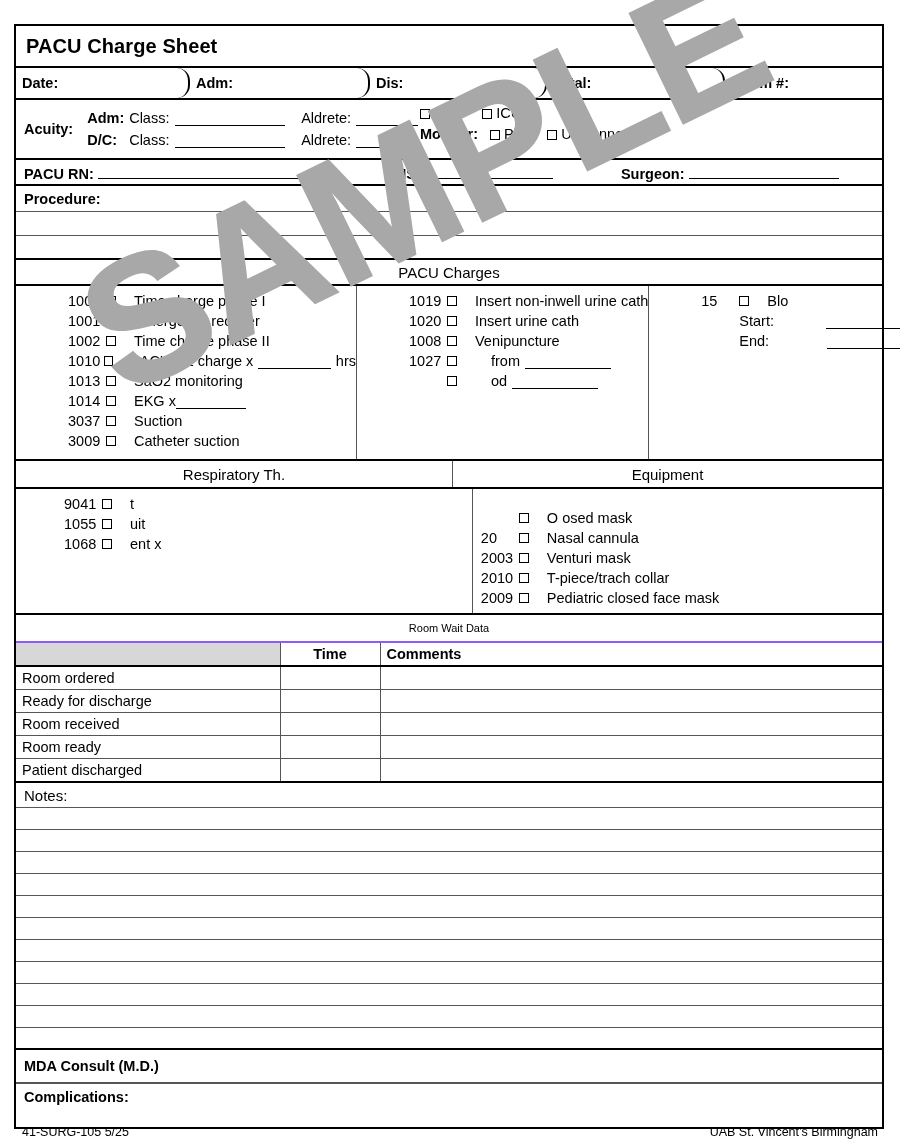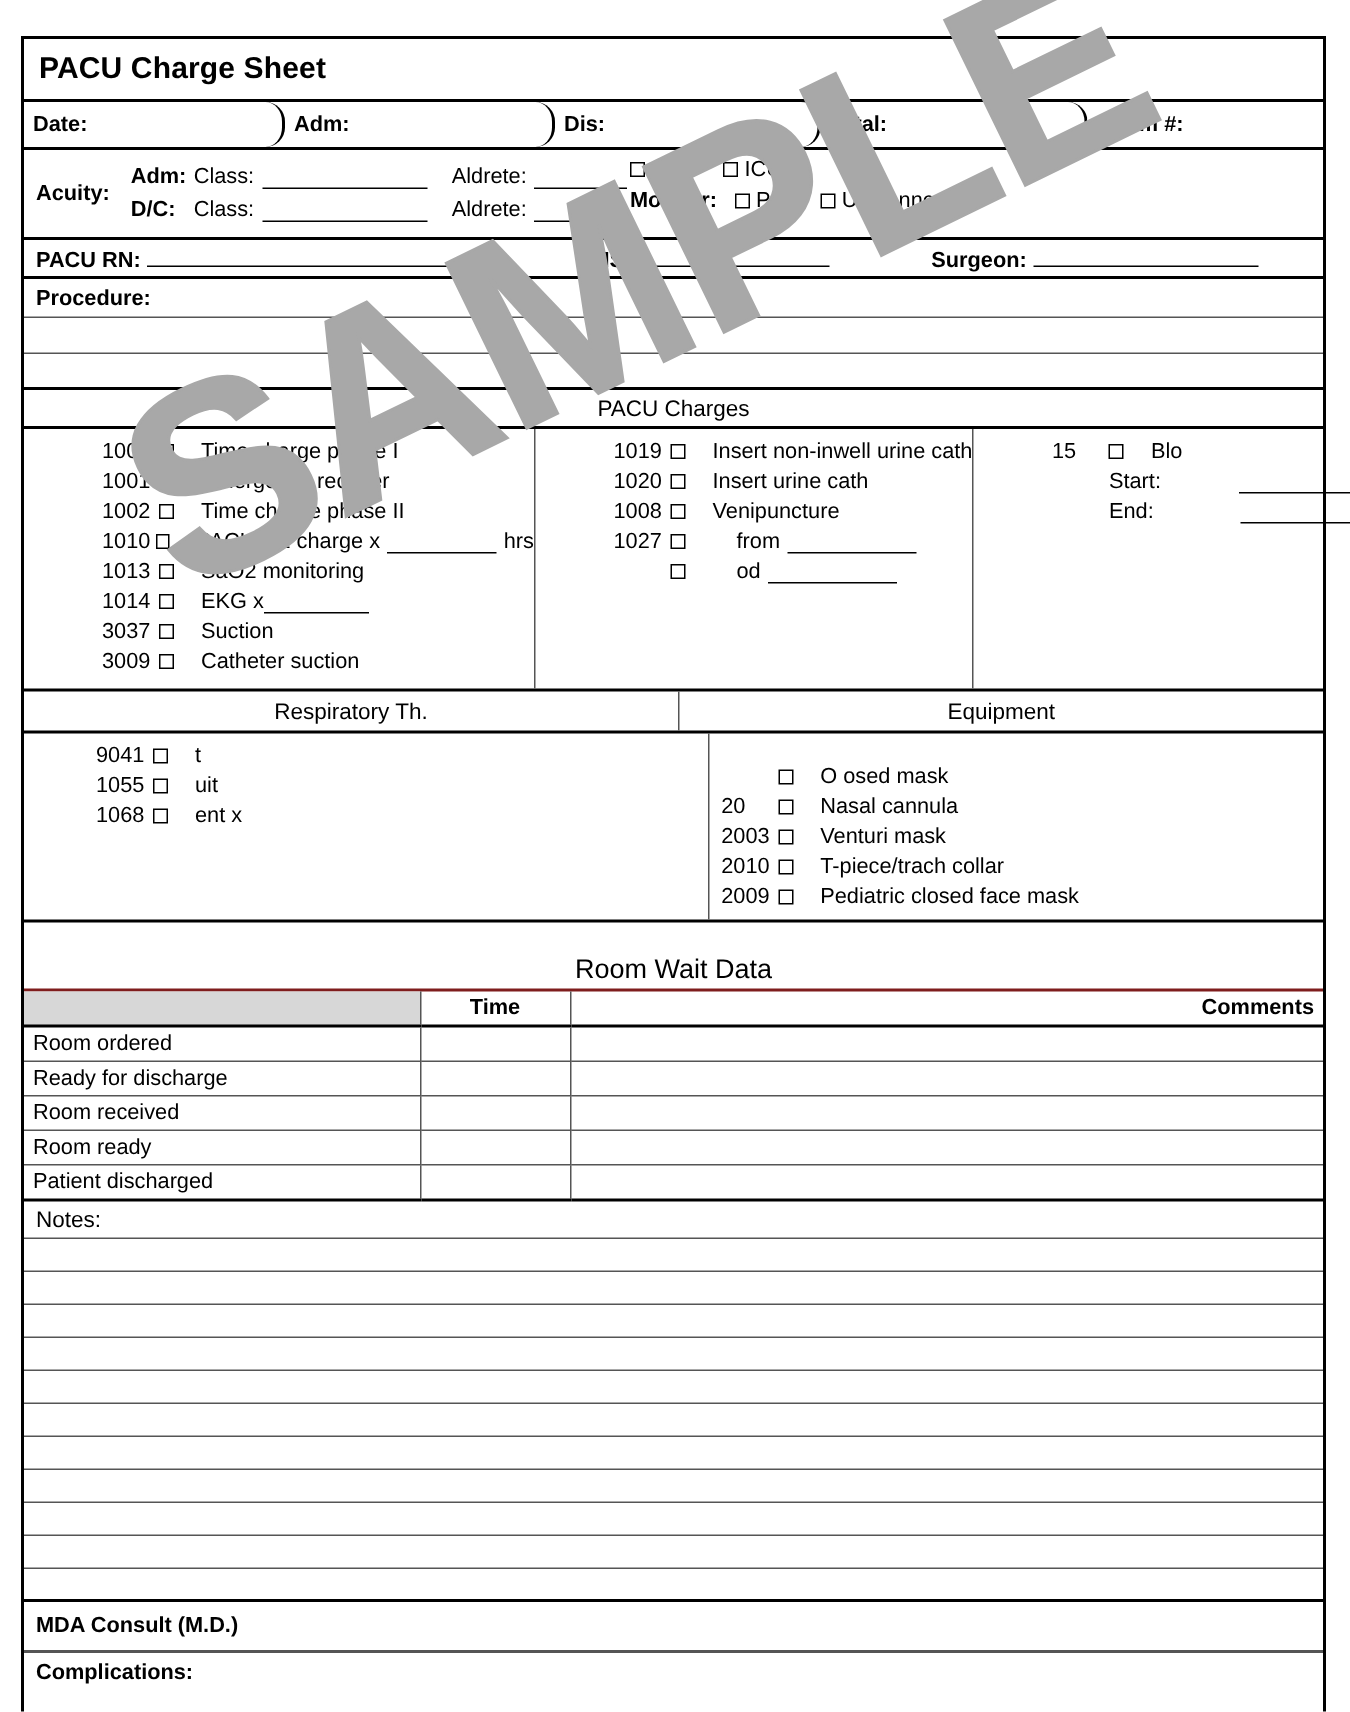--- a/index.html
+++ b/index.html
@@ -84,28 +84,28 @@
   .dual-head{display:flex;border-bottom:2px solid #000;height:26px;}
   .dual-head .h{display:flex;align-items:center;justify-content:center;font-size:15px;box-sizing:border-box;}
   .dual-head .hL{width:437px;border-right:1px solid #555;}
   .dual-head .hR{width:429px;}
   .dual-body{display:flex;border-bottom:2px solid #000;}
   .dual-body .bL{width:437px;border-right:1px solid #555;box-sizing:border-box;padding:5px 0 10px 0;margin-left:40px;}
   .dual-body .bR{width:429px;box-sizing:border-box;padding:19px 0 5px 0;}
 
   
   .rw-title{height:26px;display:flex;align-items:center;justify-content:center;
-            font-size:18px;border-bottom:2px solid #7f1d1d;margin-top:18px;}
+            font-size:11px;border-bottom:2px solid #8b5cf6;}
   table.rw{border-collapse:collapse;width:100%;font-size:14.5px;}
   table.rw th,table.rw td{border:1px solid #555;padding:3px 6px;height:20px;box-sizing:border-box;}
   table.rw th{font-weight:bold;}
   table.rw tr.hdr th{border-top:none;border-bottom:2px solid #000;}
   table.rw .c0{width:264px;text-align:left;}
   table.rw .c1{width:100px;text-align:center;}
-  table.rw .c2{text-align:right;}
+  table.rw .c2{text-align:left;}
   table.rw .shade{background:#d7d7d7;}
   table.rw td.c0{text-align:left;}
   table.rw tr.last td{border-bottom:2px solid #000;}
   table.rw td:first-child,table.rw th:first-child{border-left:none;}
   table.rw td:last-child,table.rw th:last-child{border-right:none;}
 
   
   .notes-lbl{height:24px;display:flex;align-items:center;font-size:15px;
              padding-left:8px;border-bottom:1.5px solid #555;font-weight:normal;}
   .note-line{height:22px;border-bottom:1.5px solid #555;box-sizing:border-box;}
@@ -450,14 +450,18 @@
     </div>
 
     <div class="comp">
       <span>Complications:</span>
     </div>
 
   </div>
 
   <div class="wm" style="color: rgb(168, 168, 168); -webkit-text-stroke: 2px rgb(168, 168, 168);">SAMPLE</div>
 
+  <div class="footer">
+    <div>41-SURG-105  5/25</div>
+    <div>UAB St. Vincent’s Birmingham</div>
+  </div>
 
 </div>
 
 </body></html>

